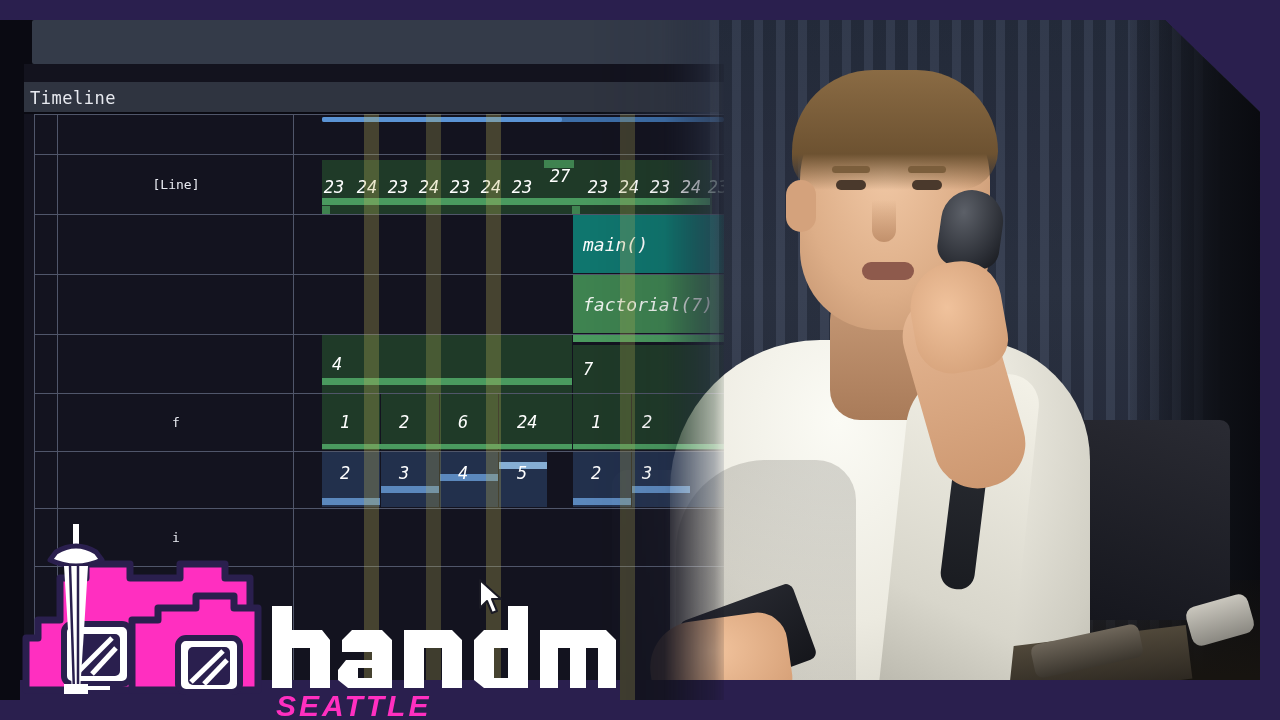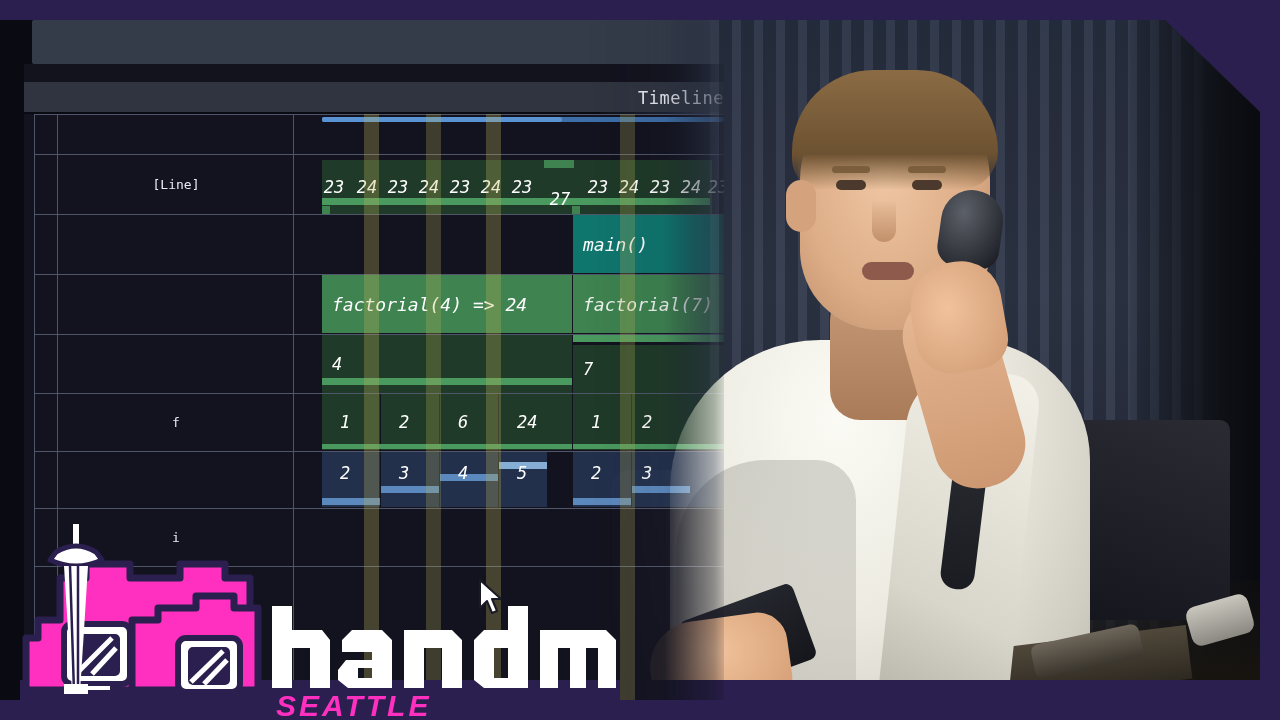--- a/index.html
+++ b/index.html
@@ -142,23 +142,22 @@
   .toolbar {
     position:absolute; left:8px; top:0; width:686px; height:44px;
     background:#343b49; border-radius:2px;
   }
   .toolbar-shadow {
     position:absolute; left:0; top:44px; width:700px; height:18px;
     background:#13131e;
   }
   .panel-title {
     position:absolute; left:0; top:62px; width:700px; height:30px;
-    background:#2f3440; color:#e8eaf0; font-size:17px; line-height:32px; padding-left:20px;
+    background:#2f3440; color:#e8eaf0; font-size:17px; line-height:32px; padding-left:6px;
     letter-spacing:0.5px;
-    text-align:right;
   }
   .grid {
     position:absolute; left:0; top:94px; width:700px; height:586px;
     background:#13131f; overflow:hidden;
   }
   
   .col-gutter { position:absolute; left:10px; top:0; width:24px; height:586px; border-right:1px solid #50566a; }
   .col-names  { position:absolute; left:34px; top:0; width:236px; height:586px; border-right:1px solid #50566a; }
   .grid-left-edge { position:absolute; left:10px; top:0; width:1px; height:586px; background:#50566a; }
 
@@ -302,30 +301,29 @@
         <div class="blk green-mid" style="left:248px; top:46px; width:30px; height:8px;"></div>
         <div class="blk green-mid" style="left:276px; top:92px; width:8px; height:8px;"></div>
 
         <div class="blk center" style="left:18px;  top:46px; width:40px; height:54px;">23</div>
         <div class="blk center" style="left:56px;  top:46px; width:30px; height:54px;">24</div>
         <div class="blk center" style="left:82px;  top:46px; width:40px; height:54px;">23</div>
         <div class="blk center" style="left:118px; top:46px; width:30px; height:54px;">24</div>
         <div class="blk center" style="left:144px; top:46px; width:40px; height:54px;">23</div>
         <div class="blk center" style="left:180px; top:46px; width:30px; height:54px;">24</div>
         <div class="blk center" style="left:206px; top:46px; width:40px; height:54px;">23</div>
-        <div class="blk center" style="left:244px; top:58px; width:40px; height:54px;text-align:center;">27</div>
+        <div class="blk center" style="left:244px; top:35px; width:40px; height:54px;text-align:center;">27</div>
         <div class="blk center" style="left:282px; top:46px; width:40px; height:54px;">23</div>
         <div class="blk center" style="left:318px; top:46px; width:30px; height:54px;">24</div>
         <div class="blk center" style="left:344px; top:46px; width:40px; height:54px;">23</div>
         <div class="blk center" style="left:380px; top:46px; width:30px; height:54px;">24</div>
         <div class="blk center faded" style="left:402px; top:46px; width:40px; height:54px;">23</div>
 
         <div class="blk blue-frame left" style="left:277px; top:101px; width:162px; height:58px; font-size:18px;">main()</div>
 
-        <div class="blk green-call left" style="left:26px; top:161px; width:250px; height:58px; font-size:18px;">factorial(4) =&gt; 24</div>
         <div class="blk green-call left faded" style="left:277px; top:161px; width:163px; height:58px; font-size:18px; color:#eef3ee;">factorial(7)</div>
 
         <div class="blk green-dark" style="left:26px; top:221px; width:250px; height:58px;"></div>
         <div class="blk green-dark" style="left:277px; top:231px; width:163px; height:48px;"></div>
         <div class="bar" style="left:26px; top:264px; width:250px;"></div>
         <div class="bar" style="left:277px; top:221px; width:163px;"></div>
         <div class="blk left" style="left:26px; top:221px; width:60px; height:58px;">4</div>
         <div class="blk left" style="left:277px; top:231px; width:60px; height:48px;">7</div>
 
         <div class="blk green-dark" style="left:26px;  top:280px; width:58px; height:56px;"></div>

